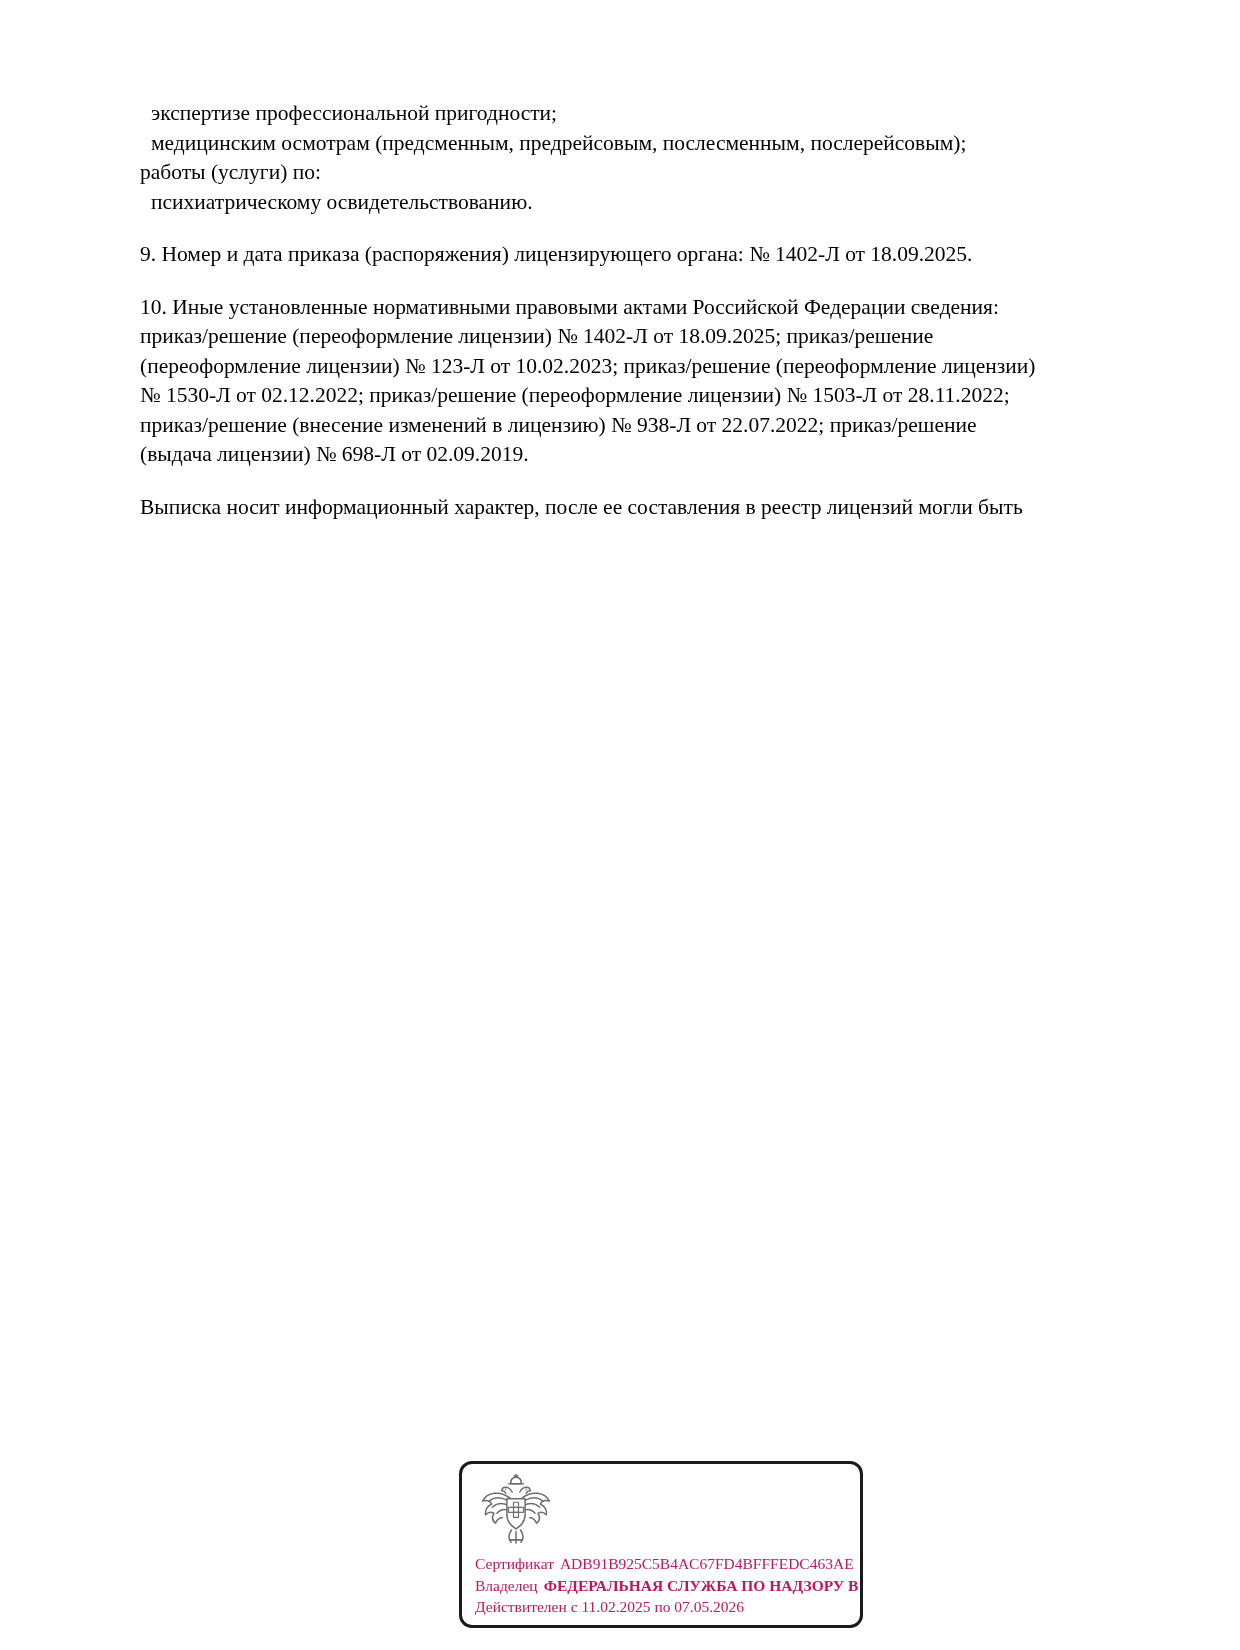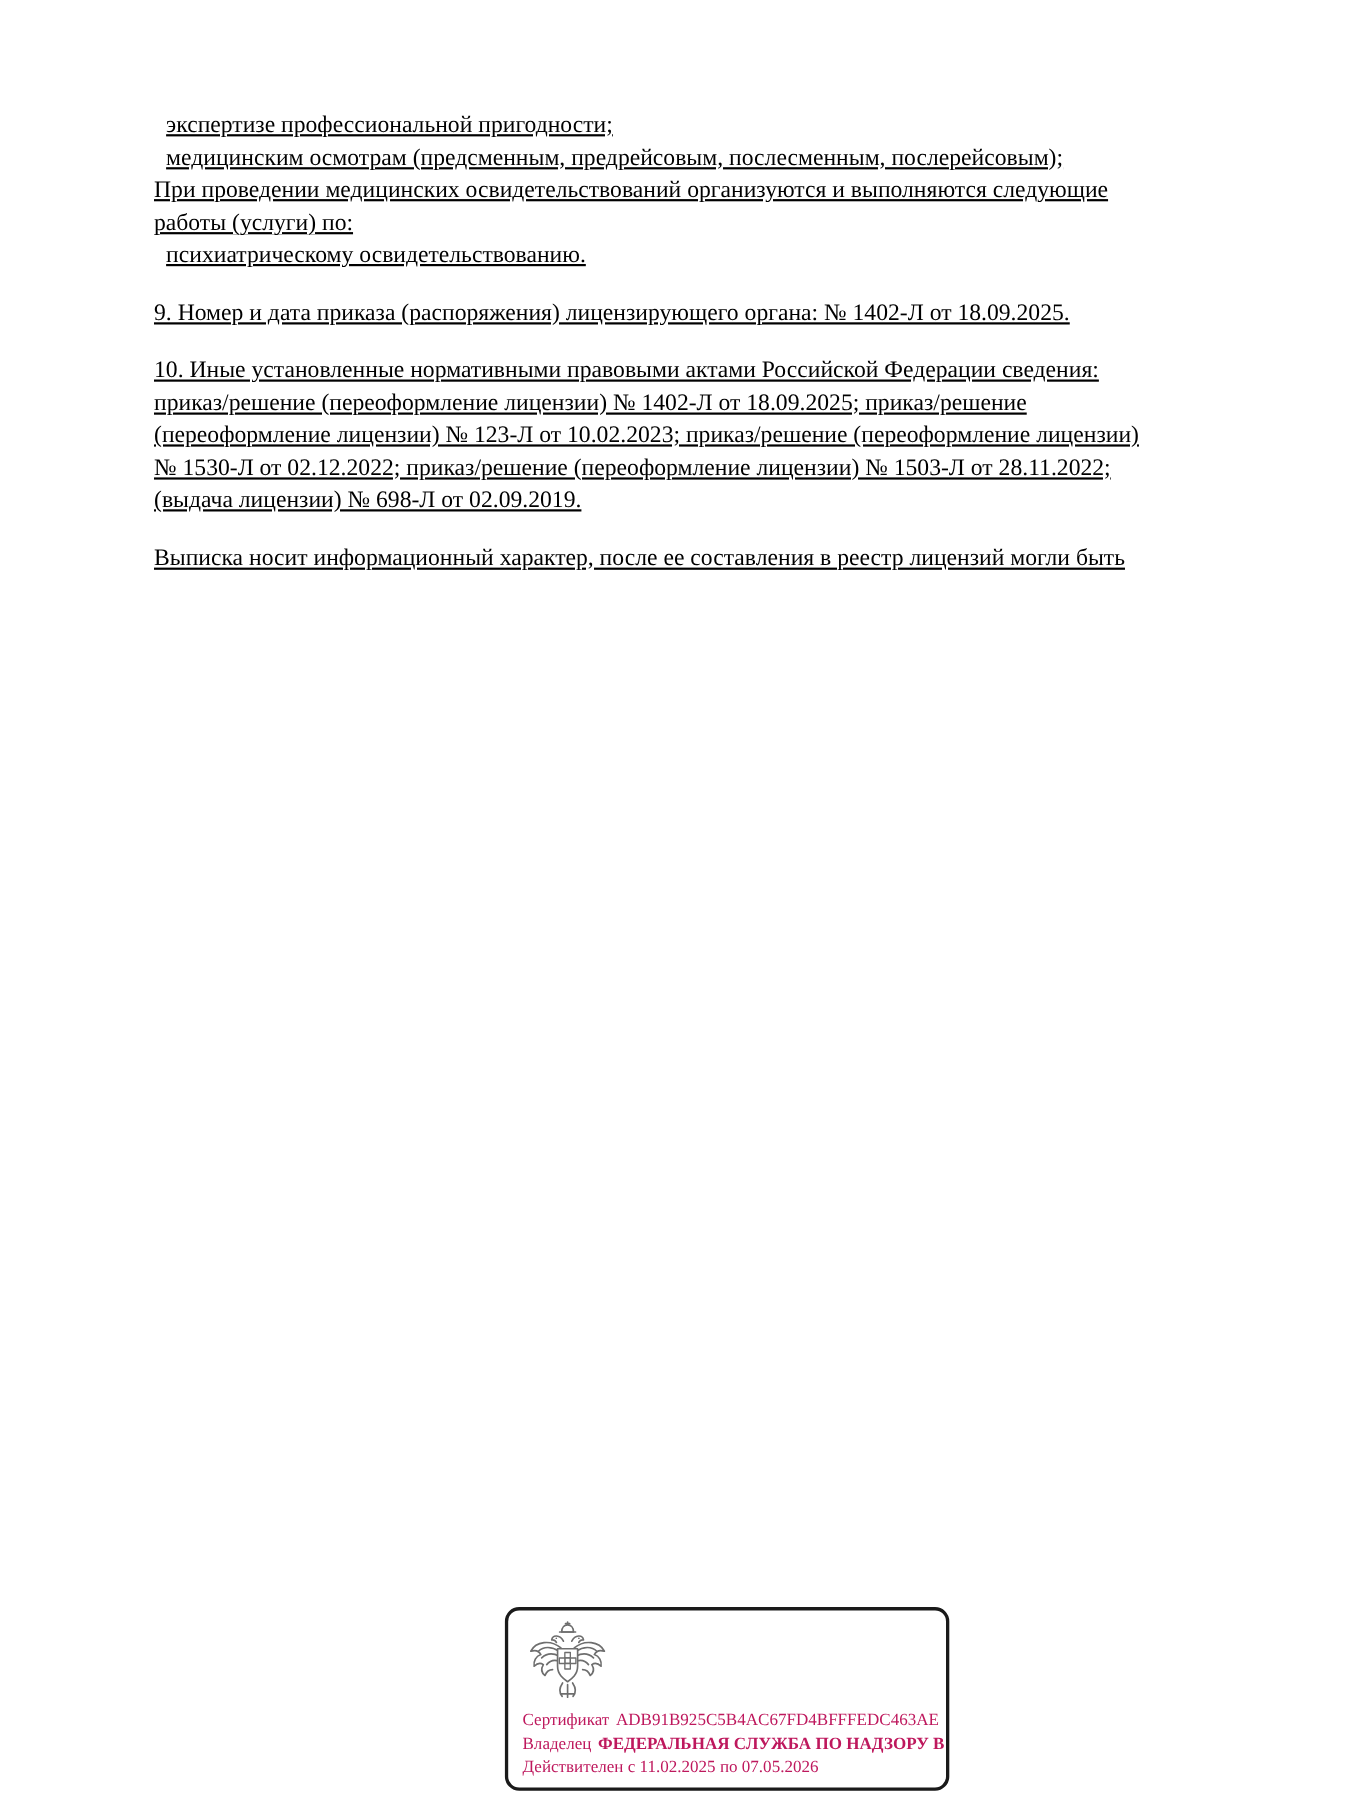--- a/index.html
+++ b/index.html
@@ -11,21 +11,20 @@
     color: #000000;
     font-family: "Liberation Serif", "DejaVu Serif", serif;
     overflow: hidden;
   }
   
   .doc-body {
     position: absolute;
     left: 140px;
     top: 99px;
     width: 980px;
-    text-decoration: underline;
   }
   .line {
     white-space: pre;
     font-size: 21.5px;
     line-height: 29.5px;
     height: 29.5px;
     color: #000000;
   }
   .line.indent { padding-left: 11px; }
   .line.blank { height: 23px; }
@@ -77,40 +76,40 @@
 <div class="page">
 
   <div class="doc-body">
 
       <div class="line indent">экспертизе профессиональной пригодности;</div>
 
 
 
       <div class="line indent">медицинским осмотрам (предсменным, предрейсовым, послесменным, послерейсовым);</div>
 
-      <div class="line">При проведении медицинских освидетельствований организуются и выполняются следующие</div>
 
       <div class="line">работы (услуги) по:</div>
 
       <div class="line indent">психиатрическому освидетельствованию.</div>
 
       <div class="line blank"></div>
 
       <div class="line">9. Номер и дата приказа (распоряжения) лицензирующего органа: № 1402-Л от 18.09.2025.</div>
 
       <div class="line blank"></div>
 
       <div class="line">10. Иные установленные нормативными правовыми актами Российской Федерации сведения:</div>
 
       <div class="line">приказ/решение (переоформление лицензии) № 1402-Л от 18.09.2025; приказ/решение</div>
 
       <div class="line">(переоформление лицензии) № 123-Л от 10.02.2023; приказ/решение (переоформление лицензии)</div>
 
       <div class="line">№ 1530-Л от 02.12.2022; приказ/решение (переоформление лицензии) № 1503-Л от 28.11.2022;</div>
 
+      <div class="line">приказ/решение (внесение изменений в лицензию) № 938-Л от 22.07.2022; приказ/решение</div>
 
       <div class="line">(выдача лицензии) № 698-Л от 02.09.2019.</div>
 
       <div class="line blank"></div>
 
       <div class="line">Выписка носит информационный характер, после ее составления в реестр лицензий могли быть</div>
 
     </div>
 
   <div class="stamp">

